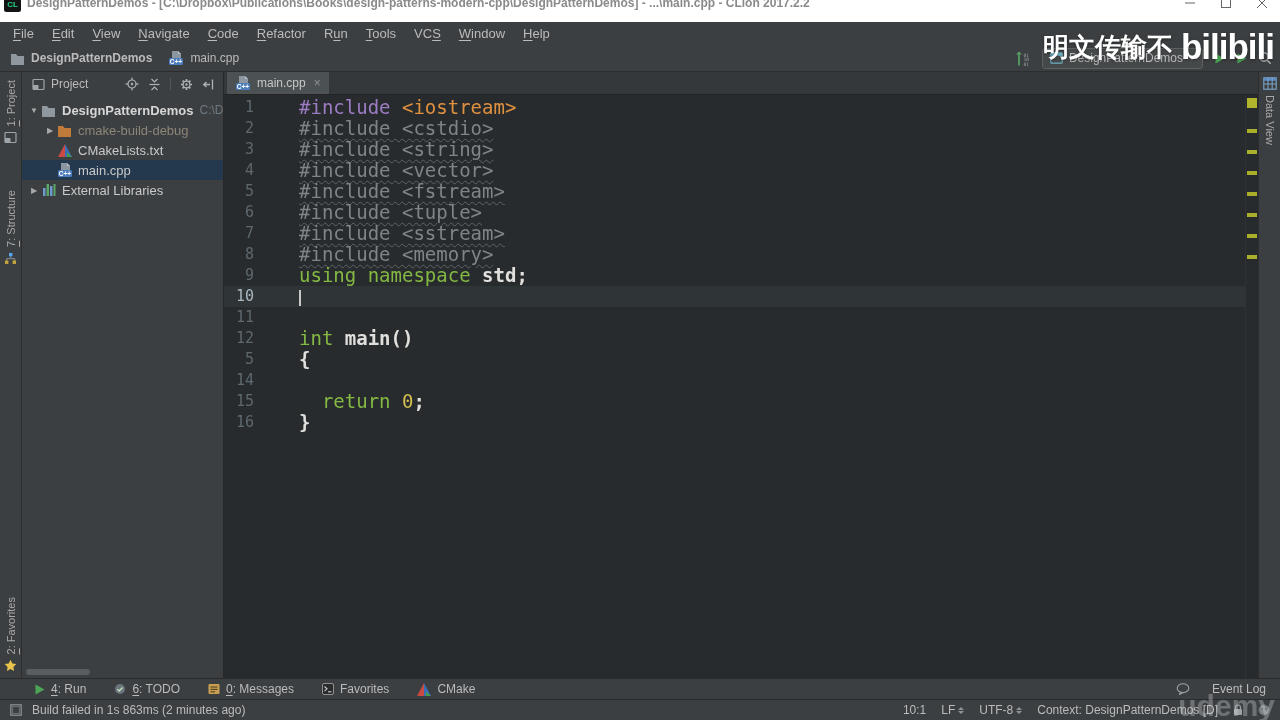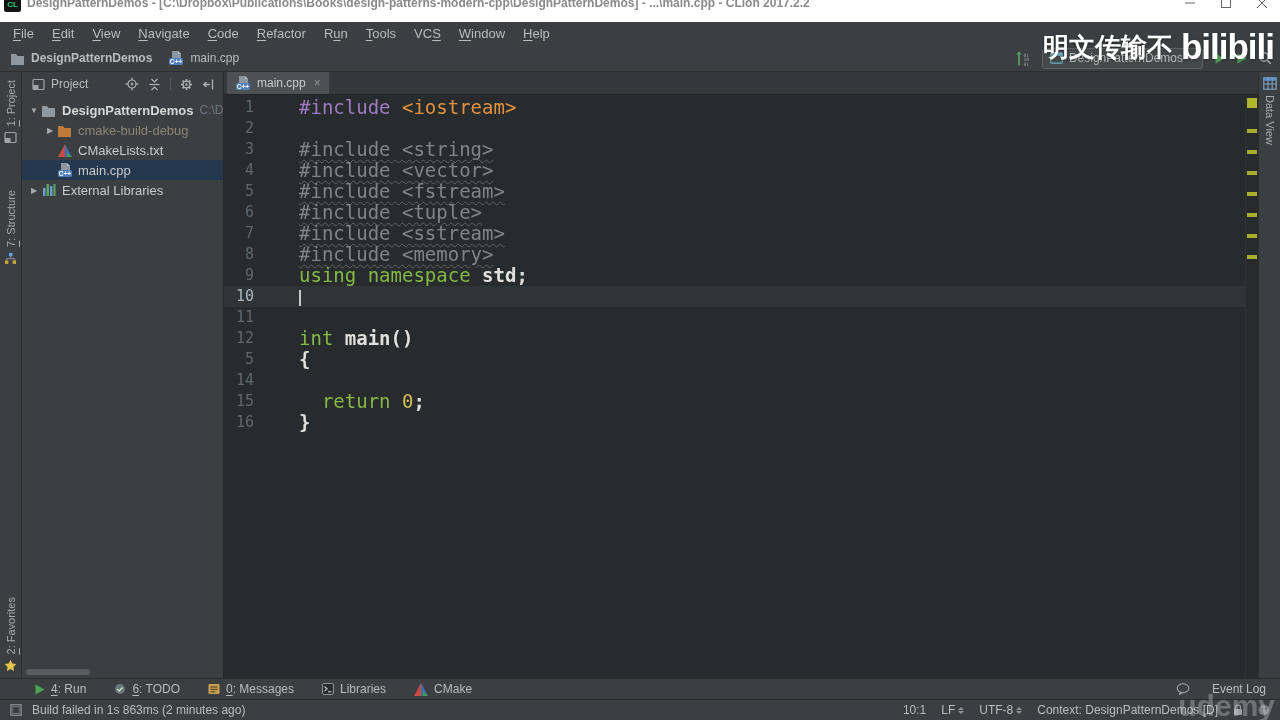--- a/index.html
+++ b/index.html
@@ -393,20 +393,21 @@
         </div>
       </div>
       <div class="editor-body">
         <div class="code-area" id="code-area">
             <div class="code-line">
               <span class="ln">1</span>
               <span class="code"><span class="tok-dir">#include</span><span class="tok-pl"> </span><span class="tok-inc">&lt;iostream&gt;</span></span>
             </div>
             <div class="code-line">
               <span class="ln">2</span>
+              <span class="code"><span class="tok-gr">#include &lt;cstdio&gt;</span></span>
             </div>
             <div class="code-line">
               <span class="ln">3</span>
               <span class="code"><span class="tok-gr">#include &lt;string&gt;</span></span>
             </div>
             <div class="code-line">
               <span class="ln">4</span>
               <span class="code"><span class="tok-gr">#include &lt;vector&gt;</span></span>
             </div>
             <div class="code-line">
@@ -517,21 +518,21 @@
         <span><u>0</u>: Messages</span>
       </div>
       <div class="bb-item">
         <span class="icn">
           <svg width="12" height="12" viewBox="0 0 12 12">
             <rect x="0.5" y="0.5" width="11" height="11" rx="1.5" fill="#2B2B2B" stroke="#8C9194"></rect>
             <path d="M2.5 3.5l2.5 2.3-2.5 2.3" stroke="#C6CACD" stroke-width="1.1" fill="none"></path>
             <line x1="6" y1="8.8" x2="9.5" y2="8.8" stroke="#C6CACD" stroke-width="1.1"></line>
           </svg>
         </span>
-        <span>Libraries</span>
+        <span>Favorites</span>
       </div>
       <div class="bb-item">
         <span class="icn">
           <svg width="14" height="13" viewBox="0 0 14 13">
             <polygon points="7,0 0,13 7,13" fill="#CB4B42"></polygon>
             <polygon points="7,0 14,13 7,13" fill="#3A6FB8"></polygon>
             <polygon points="9,8.5 14,13 9,13" fill="#43A047"></polygon>
           </svg>
         </span>
         <span>CMake</span>

